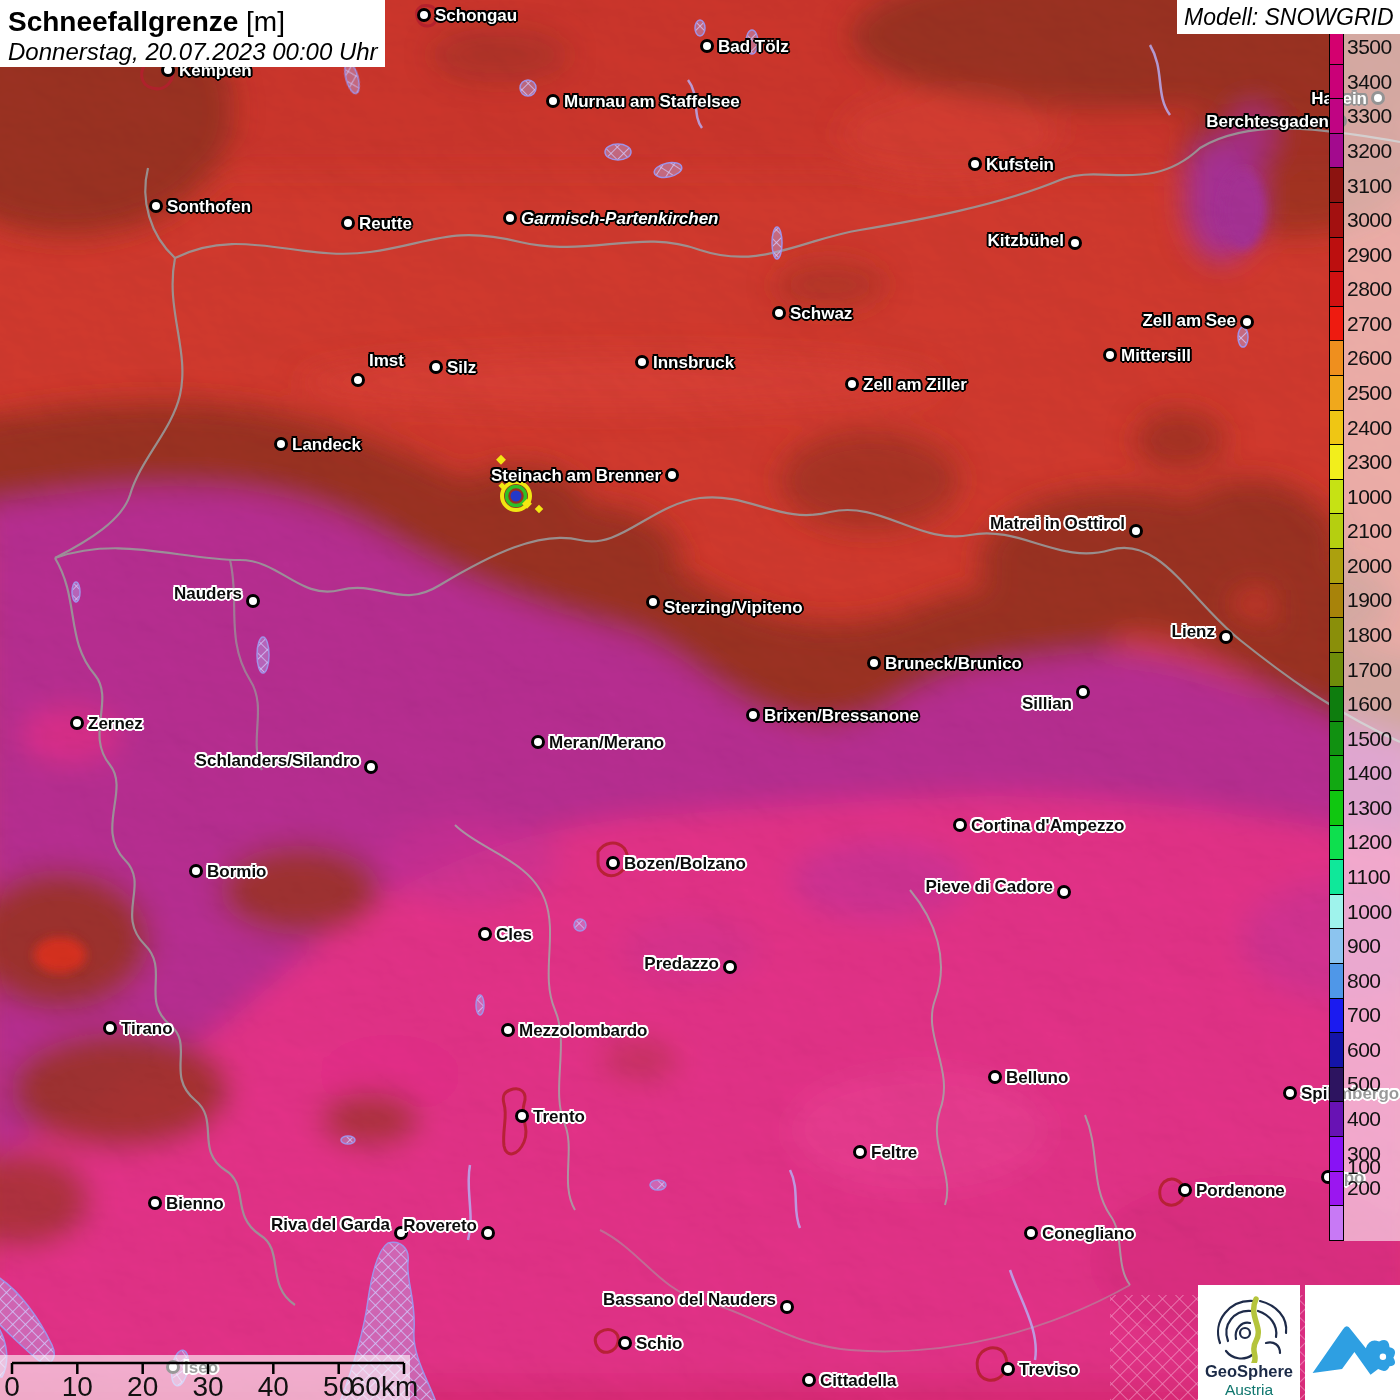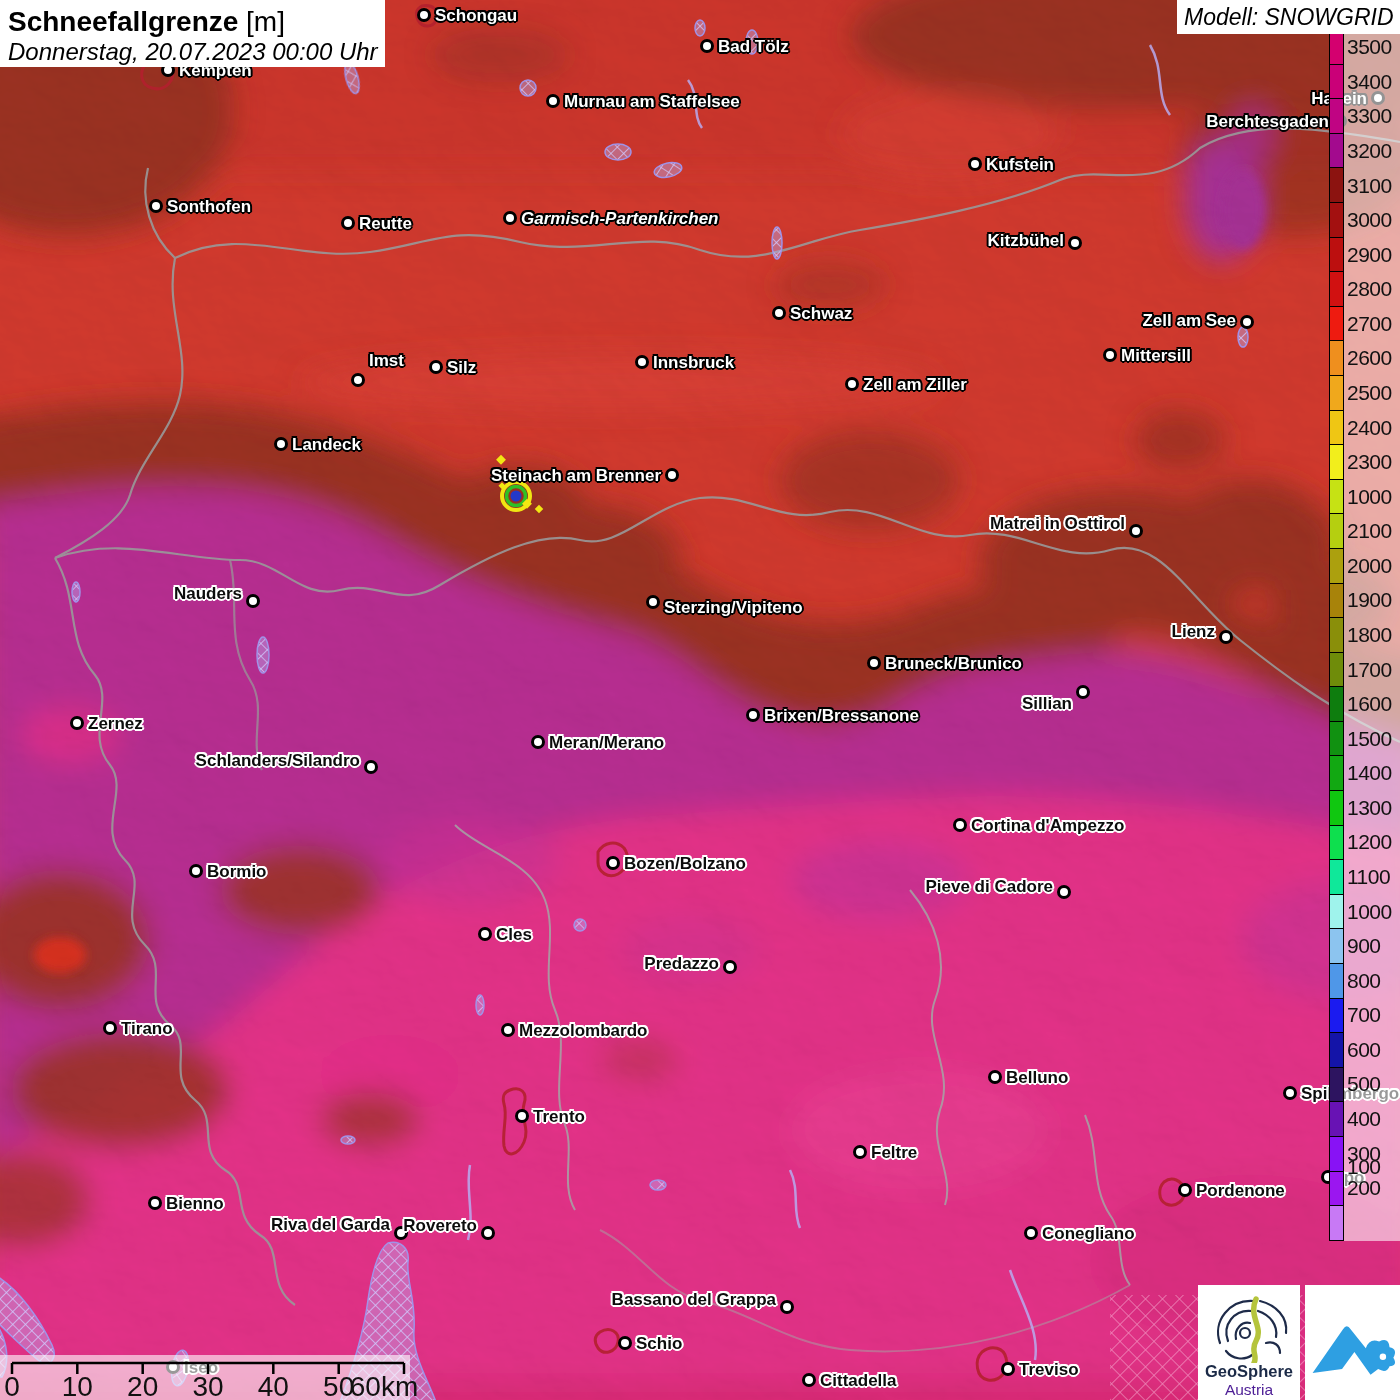--- a/index.html
+++ b/index.html
@@ -44,21 +44,21 @@
             background:rgba(255,255,255,0.6);z-index:25;}
   .sblabel{position:absolute;top:16px;transform:translateX(-50%);
            font-size:28px;color:#111;z-index:26;}
 
   
   #geo-box{position:absolute;left:1198px;top:1285px;width:102px;height:115px;
            background:#fff;z-index:40;}
   #geo-name{position:absolute;left:0;top:77px;width:102px;text-align:center;
             font-size:16.5px;font-weight:bold;color:#1b2a47;}
   #geo-country{position:absolute;left:0;top:96px;width:102px;text-align:center;
-            font-size:15.5px;color:#4c1d95;}
+            font-size:15.5px;color:#0f766e;}
   #mtn-box{position:absolute;left:1305px;top:1285px;width:95px;height:115px;
            background:#fff;z-index:40;}
 </style>
 </head>
 <body>
 
 <div id="stage">
 
   <svg class="map" width="1400" height="1400" viewBox="0 0 1400 1400">
     <defs>
@@ -307,21 +307,21 @@
       <div class="clabel b" style="top: 1190px; left: 1196px;">Pordenone</div>
       <div class="cdot" style="left: 155px; top: 1203px;"></div>
       <div class="clabel b" style="top: 1203px; left: 166px;">Bienno</div>
       <div class="cdot" style="left: 401px; top: 1233px;"></div>
       <div class="clabel b" style="top: 1224px; right: 1010px;">Riva del Garda</div>
       <div class="cdot" style="left: 488px; top: 1233px;"></div>
       <div class="clabel b" style="top: 1225px; right: 923px;">Rovereto</div>
       <div class="cdot" style="left: 1031px; top: 1233px;"></div>
       <div class="clabel b" style="top: 1233px; left: 1042px;">Conegliano</div>
       <div class="cdot" style="left: 787px; top: 1307px;"></div>
-      <div class="clabel b" style="top: 1299px; right: 624px;">Bassano del Grappa</div>
+      <div class="clabel b" style="top: 1299px; right: 624px;">Bassano del Nauders</div>
       <div class="cdot" style="left: 625px; top: 1343px;"></div>
       <div class="clabel b" style="top: 1343px; left: 636px;">Schio</div>
       <div class="cdot" style="left: 173px; top: 1367px;"></div>
       <div class="clabel b" style="top: 1367px; left: 184px;">Iseo</div>
       <div class="cdot" style="left: 1008px; top: 1369px;"></div>
       <div class="clabel b" style="top: 1369px; left: 1019px;">Treviso</div>
       <div class="cdot" style="left: 809px; top: 1380px;"></div>
       <div class="clabel b" style="top: 1380px; left: 820px;">Cittadella</div>
       <div class="cdot" style="left: 1378px; top: 98px;"></div>
       <div class="clabel w" style="top: 98px; right: 33px;">Hallein</div>

